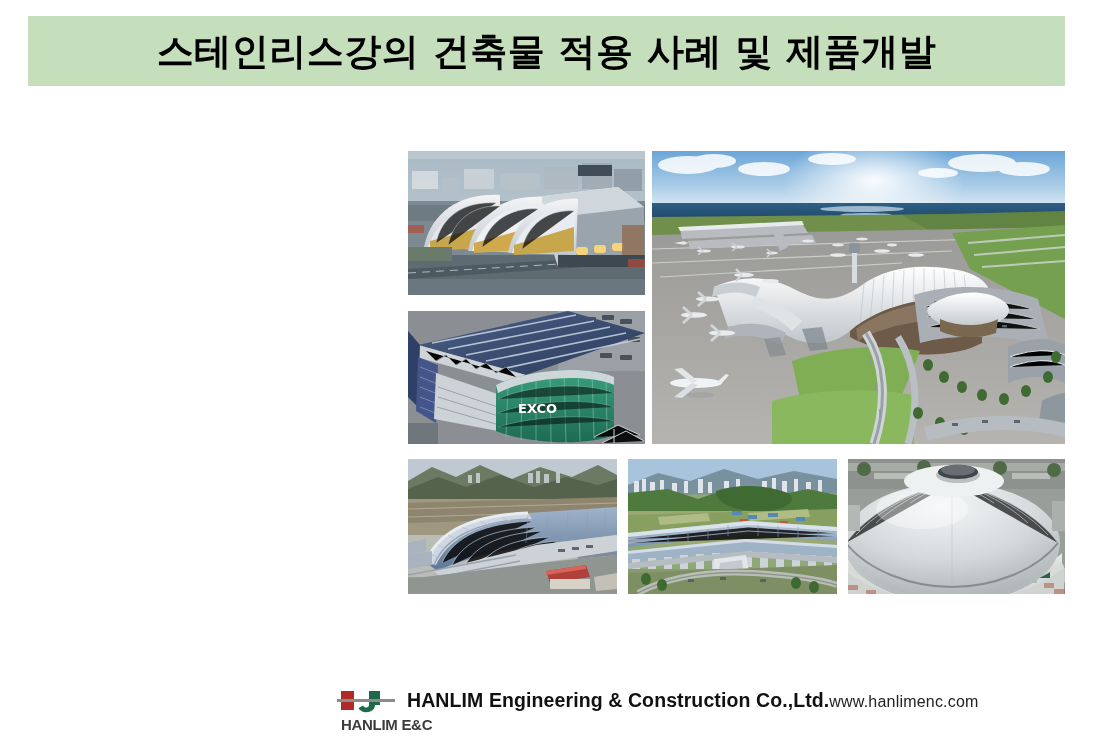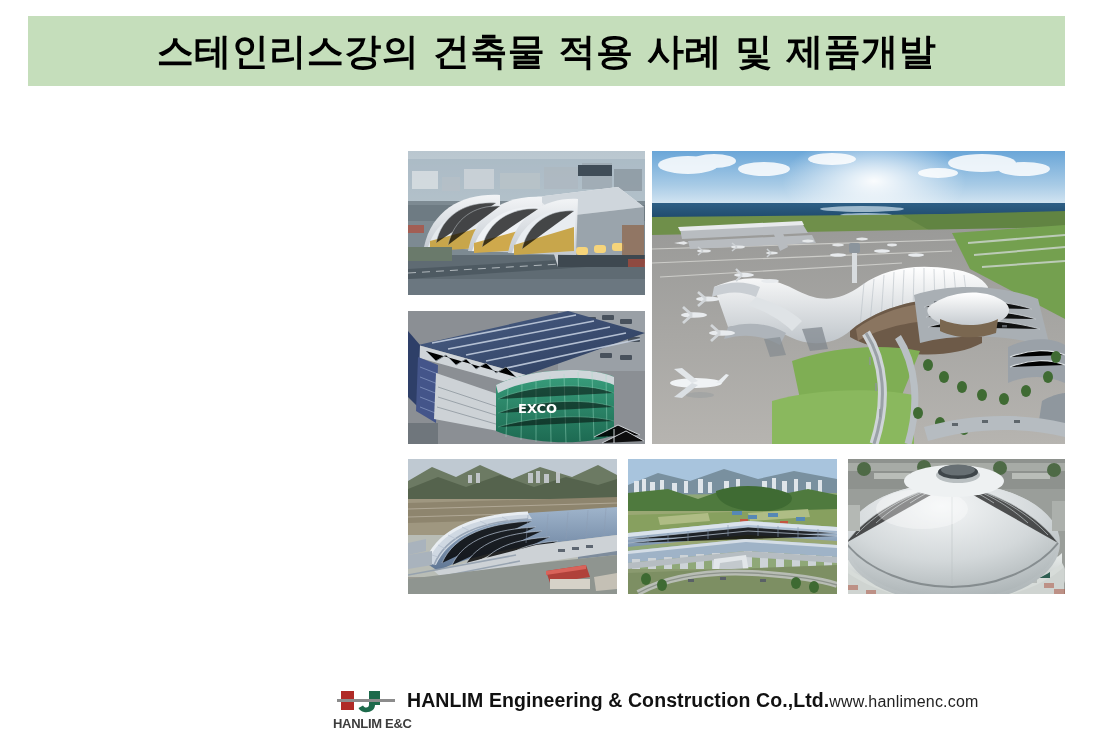--- a/index.html
+++ b/index.html
@@ -39,22 +39,22 @@
   .footer{
     position:absolute;left:0;top:684px;width:1104px;height:56px;
   }
   .footer-inner{
     position:absolute;left:333px;top:0;
     display:flex;align-items:flex-start;
   }
   .logo-block{position:relative;width:68px;height:52px;margin-right:6px;}
   .logo-mark{position:absolute;left:4px;top:4px;width:62px;height:28px;}
   .logo-caption{
-    position:absolute;left:0px;top:32px;width:68px;
-    font-size:13px;font-weight:bold;color:#3c3c3c;
+    position:absolute;left:8px;top:32px;width:68px;
+    font-size:15px;font-weight:bold;color:#3c3c3c;
     letter-spacing:-0.3px;white-space:nowrap;
   }
   .footer-texts{display:flex;align-items:center;padding-top:6px;}
   .company-name{
     font-size:19.5px;font-weight:bold;color:#111111;
     letter-spacing:0.1px;white-space:nowrap;line-height:1.1;
   }
   .company-url{
     font-size:16px;font-weight:normal;color:#222222;
     letter-spacing:0.2px;margin-top:3px;white-space:nowrap;

